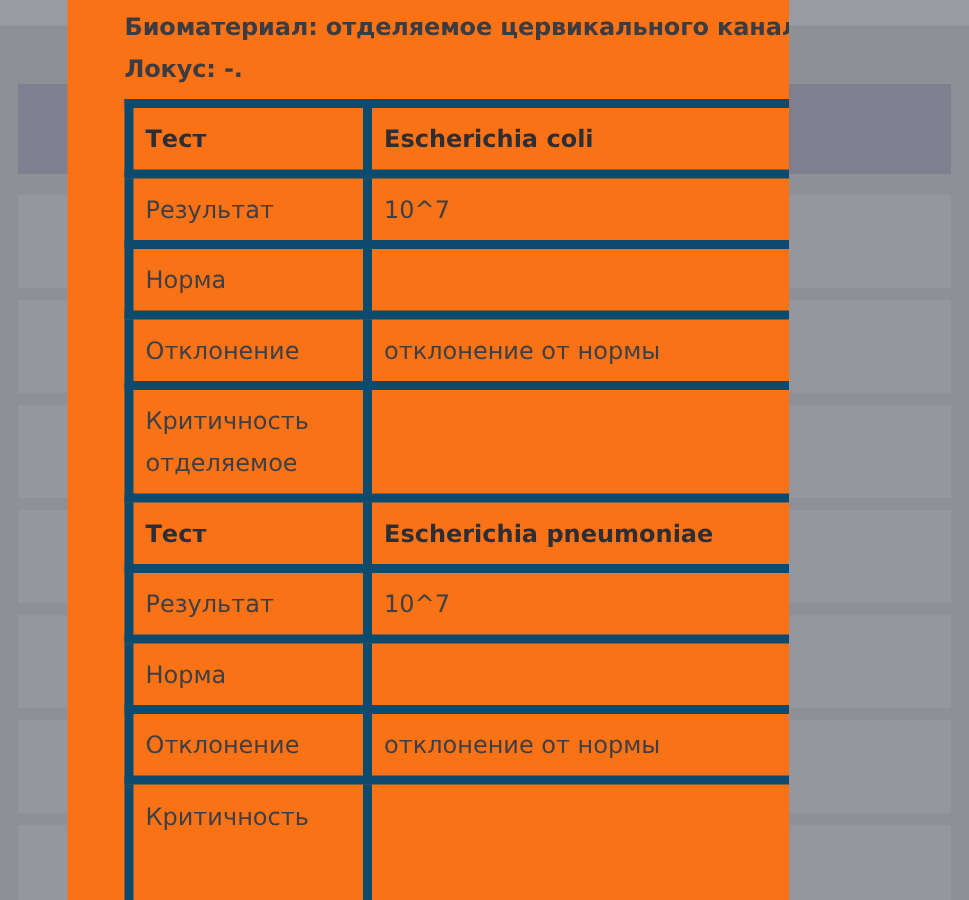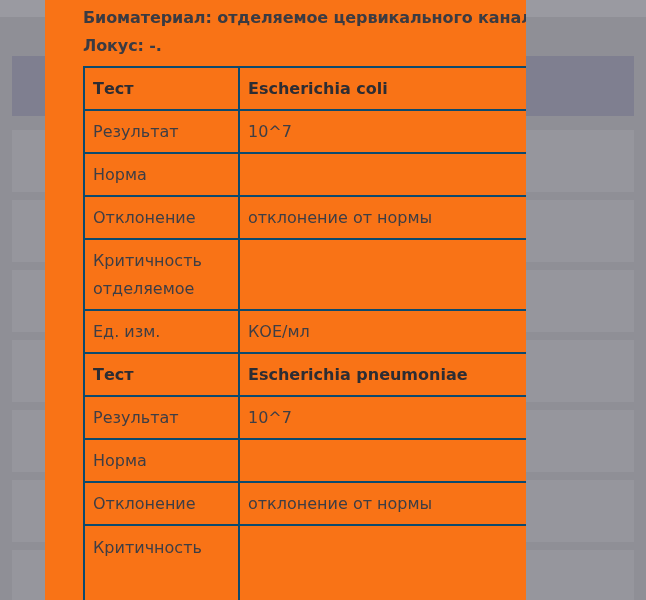--- a/index.html
+++ b/index.html
@@ -5,21 +5,21 @@
   html,body{margin:0;padding:0;}
   body{width:646px;height:600px;overflow:hidden;position:relative;background:#8e8e96;font-family:"DejaVu Sans","Liberation Sans",sans-serif;}
   .backdrop{position:absolute;inset:0;background:#8f8f96;}
   .bg-strip{position:absolute;background:#999aa1;}
   .bg-card-top{left:0;top:0;width:646px;height:17px;background:#9a9aa1;}
   .bg-band{left:12px;top:56px;width:622px;height:60px;background:#7f7f90;}
   .bg-row{left:12px;width:622px;height:62px;background:#96969d;}
   .modal{position:absolute;left:25px;top:0;width:481px;height:600px;background:#f97316;overflow:hidden;margin-left:20px;}
   .title{position:absolute;left:38px;top:4px;width:525px;font-size:16px;font-weight:bold;color:#3b3b42;line-height:28px;letter-spacing:-0.1px;}
   table{position:absolute;left:38px;top:66px;width:521px;border-collapse:collapse;table-layout:fixed;}
-  td{border:2px solid #0c4a6e;font-size:16px;color:#3e3e45;padding:0 8px;height:41px;vertical-align:middle;line-height:28px;}
+  td{border:6px solid #0c4a6e;font-size:16px;color:#3e3e45;padding:0 8px;height:41px;vertical-align:middle;line-height:28px;}
   td.k{width:137px;}
   td.v{text-align:left;}
   tr.head td{font-weight:bold;color:#2d2d33;}
   tr.tall td{height:69px;}
 </style>
 </head>
 <body>
 
 <div class="backdrop">
   <div class="bg-strip bg-card-top"></div>
@@ -50,24 +50,20 @@
         <td class="v"></td>
       </tr>
       <tr>
         <td class="k">Отклонение</td>
         <td class="v">отклонение от нормы</td>
       </tr>
       <tr class="tall">
         <td class="k">Критичность отделяемое</td>
         <td class="v"></td>
       </tr>
-      <tr>
-        <td class="k">Ед. изм.</td>
-        <td class="v">КОЕ/мл</td>
-      </tr>
 
       <tr class="head">
         <td class="k">Тест</td>
         <td class="v">Escherichia pneumoniae</td>
       </tr>
       <tr>
         <td class="k">Результат</td>
         <td class="v">10^7</td>
       </tr>
       <tr>

